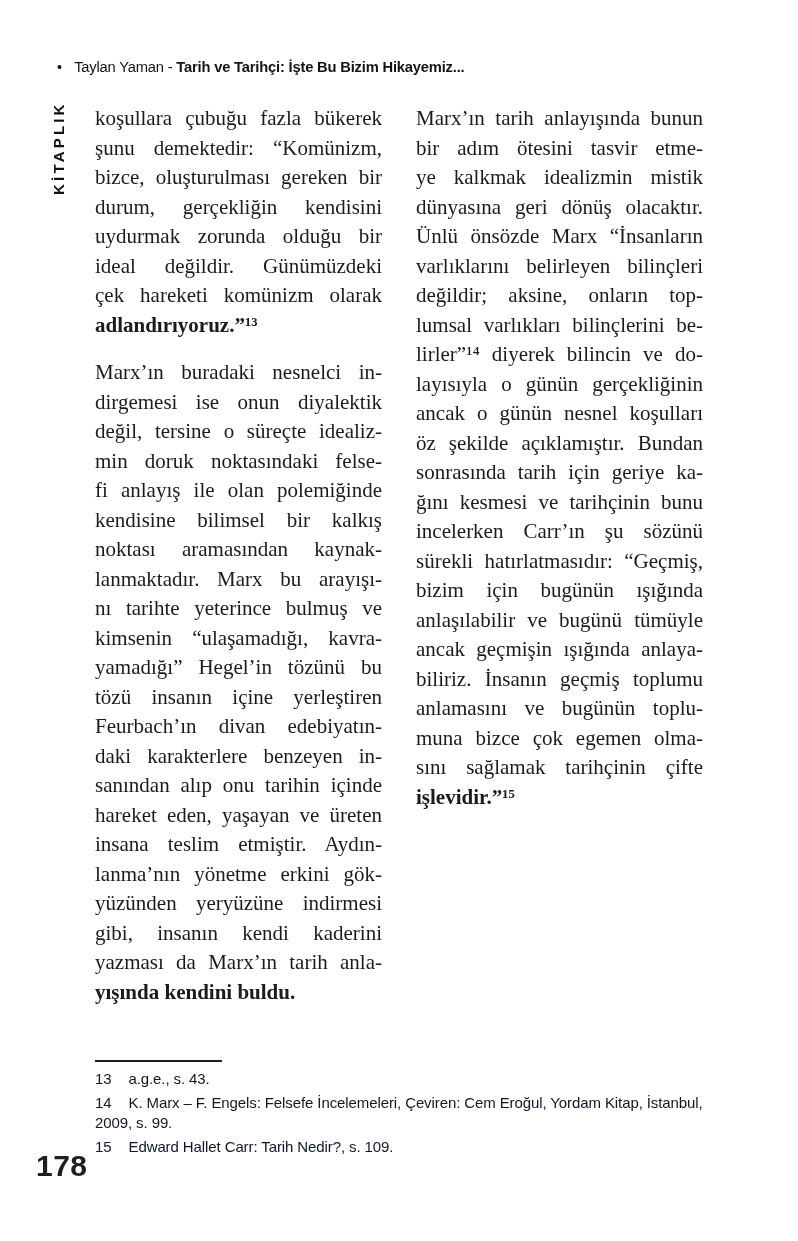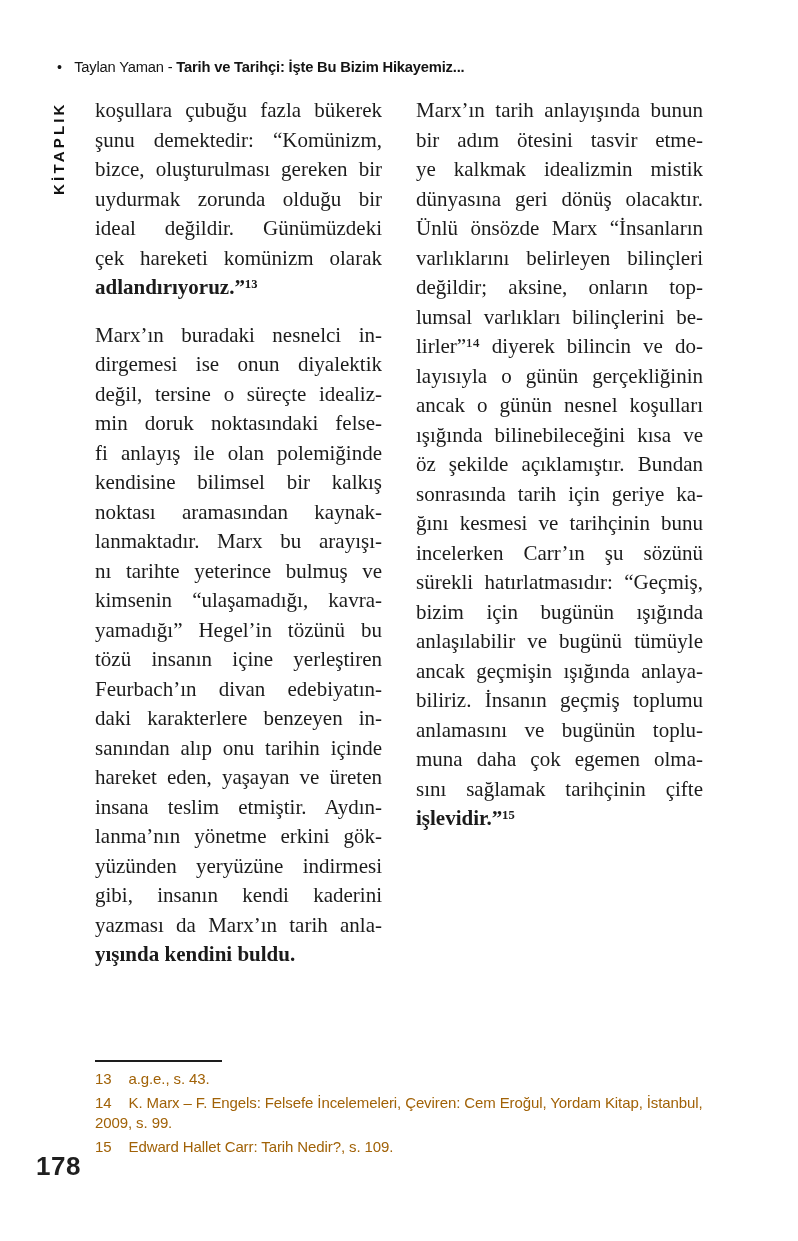--- a/index.html
+++ b/index.html
@@ -26,46 +26,46 @@
     position:absolute;left:46px;top:85px;
     width:110px;height:26px;
     transform:rotate(-90deg) translateX(-110px);
     transform-origin:0 0;
     font-family:"Liberation Sans","DejaVu Sans",sans-serif;
     font-weight:700;font-size:15px;line-height:26px;
     letter-spacing:3.2px;color:#111111;white-space:nowrap;
   }
   
   .columns{
-    position:absolute;left:95px;top:96px;width:608px;
+    position:absolute;left:95px;top:104px;width:608px;
     display:flex;gap:34px;
   }
   .col{width:295px;}
   .para{margin:0 0 18px 0;}
   .line{
     font-size:21px;line-height:29.5px;color:#1b1b1b;
     text-align:justify;text-align-last:justify;
     text-justify:inter-word;
   }
   .line.last{text-align-last:left;font-weight:bold;}
   
   .footnotes{
     position:absolute;left:95px;top:1060px;width:620px;
     font-family:"Liberation Sans","DejaVu Sans",sans-serif;
-    font-size:15px;line-height:20px;color:#a16207;
+    font-size:15px;line-height:20px;color:#0f172a;
     letter-spacing:-0.1px;
   }
   .fn-rule{width:127px;border-top:2px solid #1d1d1d;margin:0 0 7px 0;}
   .fn{margin:0 0 4px 0;}
   .fn-num{margin-right:17px;}
   
   .pagenum{
     position:absolute;left:36px;top:1150px;
     font-family:"Liberation Sans","DejaVu Sans",sans-serif;
-    font-weight:700;font-size:26px;line-height:32px;
+    font-weight:700;font-size:30px;line-height:32px;
     letter-spacing:0.5px;color:#1f1f1f;
   }
 </style>
 </head>
 <body>
 
 <div class="page">
 
   <div class="header">
     <span class="bullet">•</span>
@@ -73,20 +73,21 @@
   </div>
 
   <div class="vlabel">KİTAPLIK</div>
 
   <div class="columns">
     <div class="col" id="left-col">
         <div class="para">
           <div class="line">koşullara çubuğu fazla bükerek</div>
           <div class="line">şunu demektedir: “Komünizm,</div>
           <div class="line">bizce, oluşturulması gereken bir</div>
+          <div class="line">durum, gerçekliğin kendisini</div>
           <div class="line">uydurmak zorunda olduğu bir</div>
           <div class="line">ideal değildir. Günümüzdeki</div>
           <div class="line">çek hareketi komünizm olarak</div>
           <div class="line last">adlandırıyoruz.”¹³</div>
         </div>
         <div class="para">
           <div class="line">Marx’ın buradaki nesnelci in-</div>
           <div class="line">dirgemesi ise onun diyalektik</div>
           <div class="line">değil, tersine o süreçte idealiz-</div>
           <div class="line">min doruk noktasındaki felse-</div>
@@ -116,32 +117,31 @@
           <div class="line">bir adım ötesini tasvir etme-</div>
           <div class="line">ye kalkmak idealizmin mistik</div>
           <div class="line">dünyasına geri dönüş olacaktır.</div>
           <div class="line">Ünlü önsözde Marx “İnsanların</div>
           <div class="line">varlıklarını belirleyen bilinçleri</div>
           <div class="line">değildir; aksine, onların top-</div>
           <div class="line">lumsal varlıkları bilinçlerini be-</div>
           <div class="line">lirler”¹⁴ diyerek bilincin ve do-</div>
           <div class="line">layısıyla o günün gerçekliğinin</div>
           <div class="line">ancak o günün nesnel koşulları</div>
-          <div class="line">ışığında bilinebileceğini kısa ve</div>
           <div class="line">öz şekilde açıklamıştır. Bundan</div>
           <div class="line">sonrasında tarih için geriye ka-</div>
           <div class="line">ğını kesmesi ve tarihçinin bunu</div>
           <div class="line">incelerken Carr’ın şu sözünü</div>
           <div class="line">sürekli hatırlatmasıdır: “Geçmiş,</div>
           <div class="line">bizim için bugünün ışığında</div>
           <div class="line">anlaşılabilir ve bugünü tümüyle</div>
           <div class="line">ancak geçmişin ışığında anlaya-</div>
           <div class="line">biliriz. İnsanın geçmiş toplumu</div>
           <div class="line">anlamasını ve bugünün toplu-</div>
-          <div class="line">muna daha çok egemen olma-</div>
+          <div class="line">muna bizce çok egemen olma-</div>
           <div class="line">sını sağlamak tarihçinin çifte</div>
           <div class="line last">işlevidir.”¹⁵</div>
         </div>
       </div>
   </div>
 
   <div class="footnotes">
     <div class="fn-rule"></div>
     <div id="fn-list">
         <div class="fn"><span class="fn-num">13</span><span>a.g.e., s. 43.</span></div>

